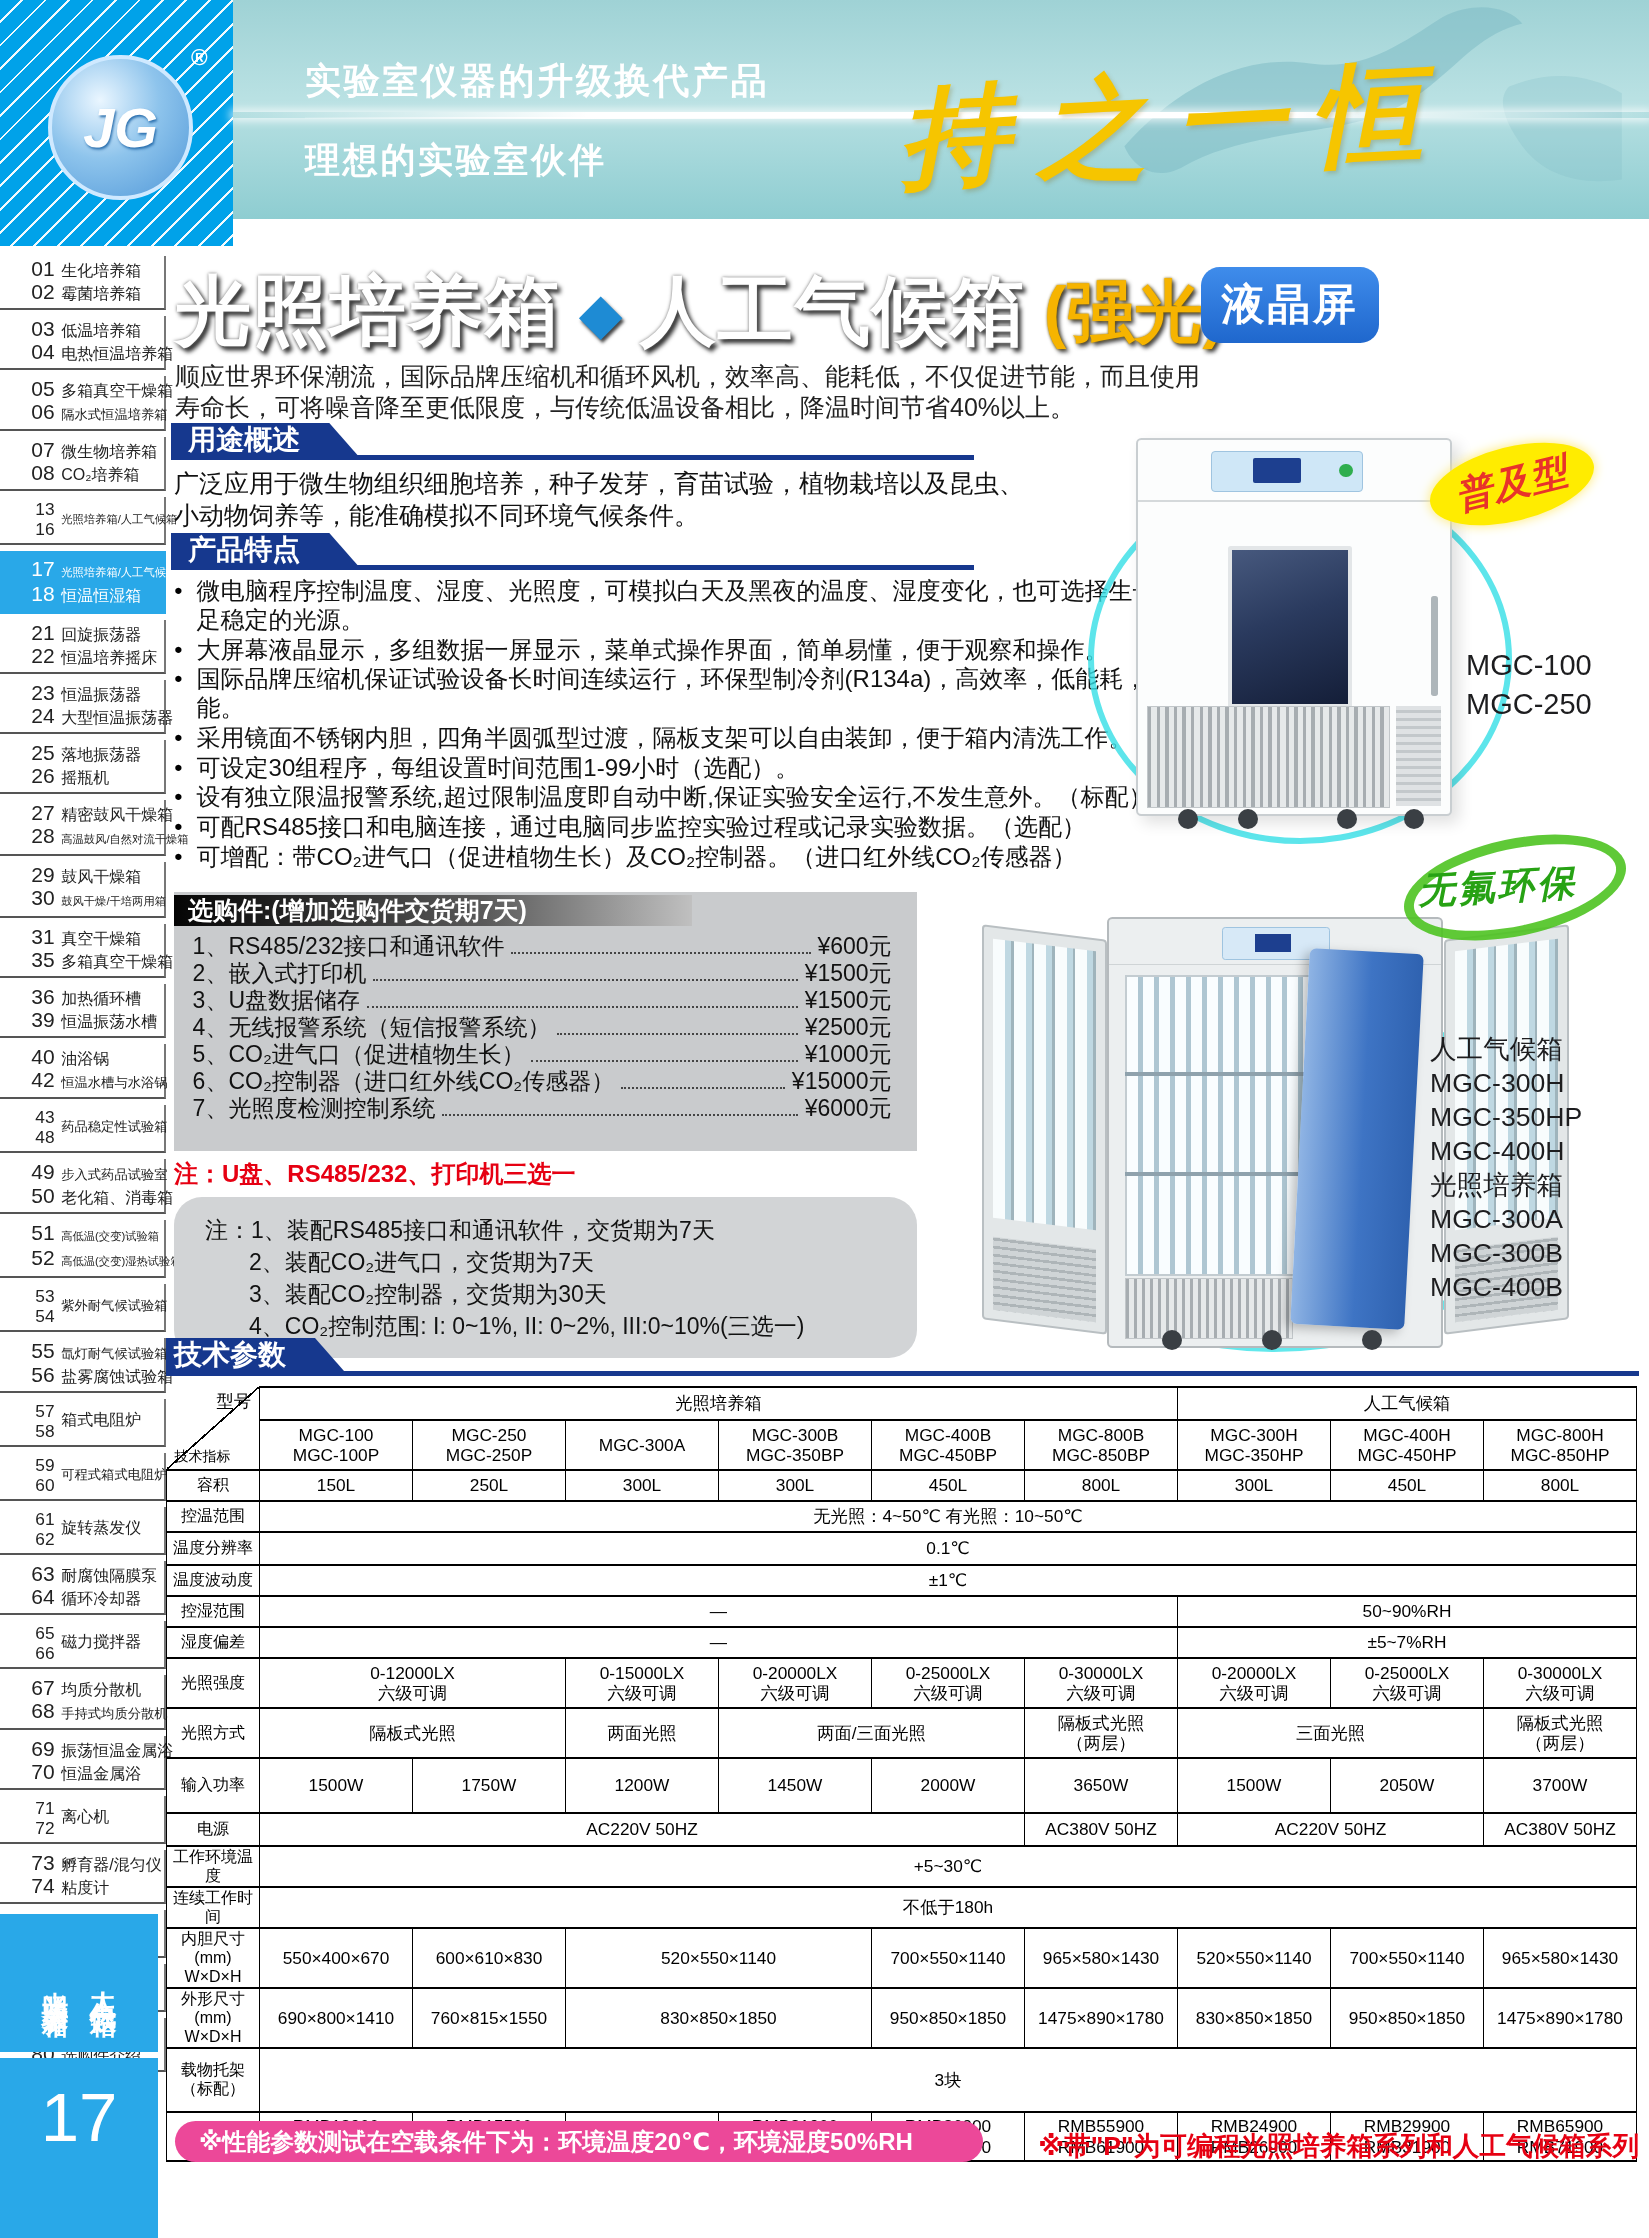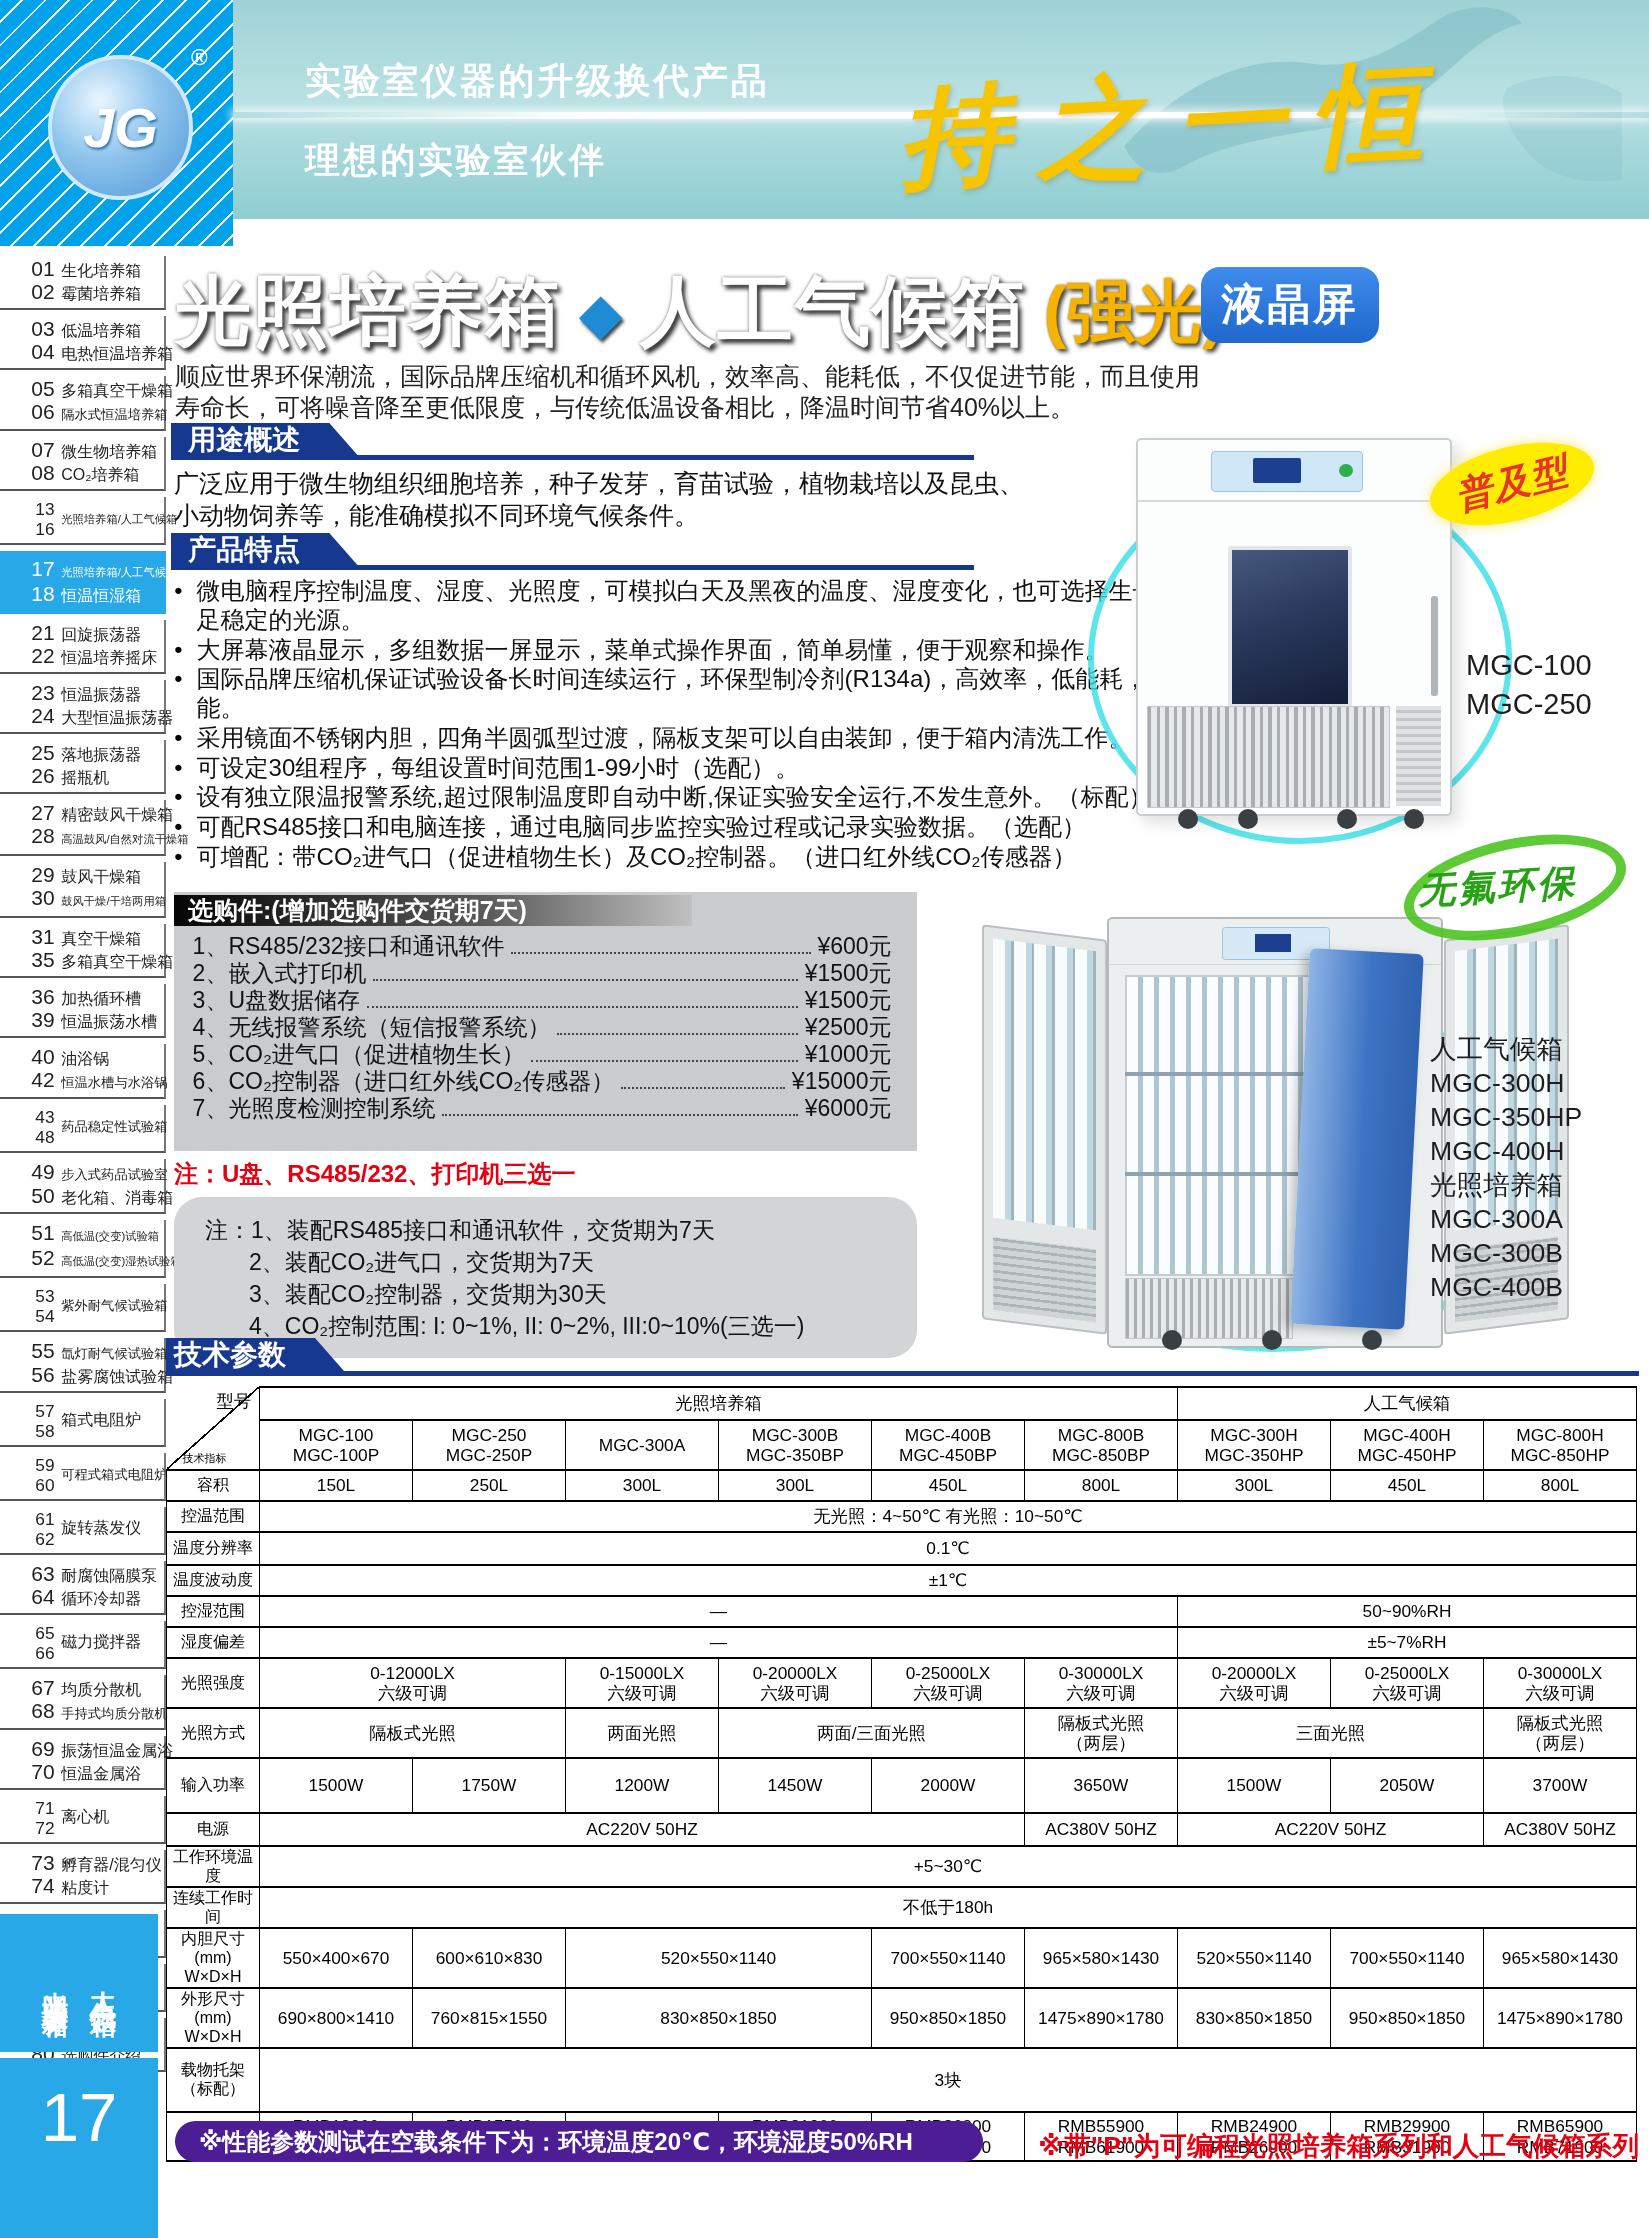--- a/index.html
+++ b/index.html
@@ -151,24 +151,24 @@
   
   #spec-head{left:166px;top:1338px;padding-left:8px;}
   #spec-line{left:166px;top:1371px;width:1473px;}
   #spec{left:166px;top:1386px;width:1469px;border-collapse:collapse;table-layout:fixed;position:absolute;}
   #spec td{border:1.3px solid #000;border-top-width:2px;border-bottom-width:2px;text-align:center;
     vertical-align:middle;font-size:17.3px;color:#000;white-space:pre-line;line-height:1.18;padding:0.7px 1.3px;}
   #spec td.lbl{font-size:16px;}
   #spec td.corner{border-top:none;border-left:none;position:relative;
     background:linear-gradient(to bottom right,rgba(0,0,0,0) 49.3%,#000 49.3% 50.7%,rgba(0,0,0,0) 50.7%);}
   #spec td.corner .c-top{position:absolute;top:4px;right:8px;font-size:17.3px;}
-  #spec td.corner .c-bot{position:absolute;bottom:4px;left:16px;font-size:11px;}
-
-  
-  #foot-blue{left:175px;top:2121px;width:808px;height:41px;border-radius:20.6px;background:#4c1d95;
+  #spec td.corner .c-bot{position:absolute;bottom:4px;left:8px;font-size:14px;}
+
+  
+  #foot-blue{left:175px;top:2121px;width:808px;height:41px;border-radius:20.6px;background:#ec4899;
     color:#fff;font-size:24px;font-weight:bold;line-height:41px;padding-left:24px;box-sizing:border-box;}
   #foot-red{left:984px;top:2128px;width:655px;text-align:right;font-size:26.6px;font-weight:bold;color:#e60012;}
 </style>
 </head>
 <body>
 
 <div id="page">
 
   <div class="abs" id="logo-box">
     <div class="abs" id="logo-circle">

